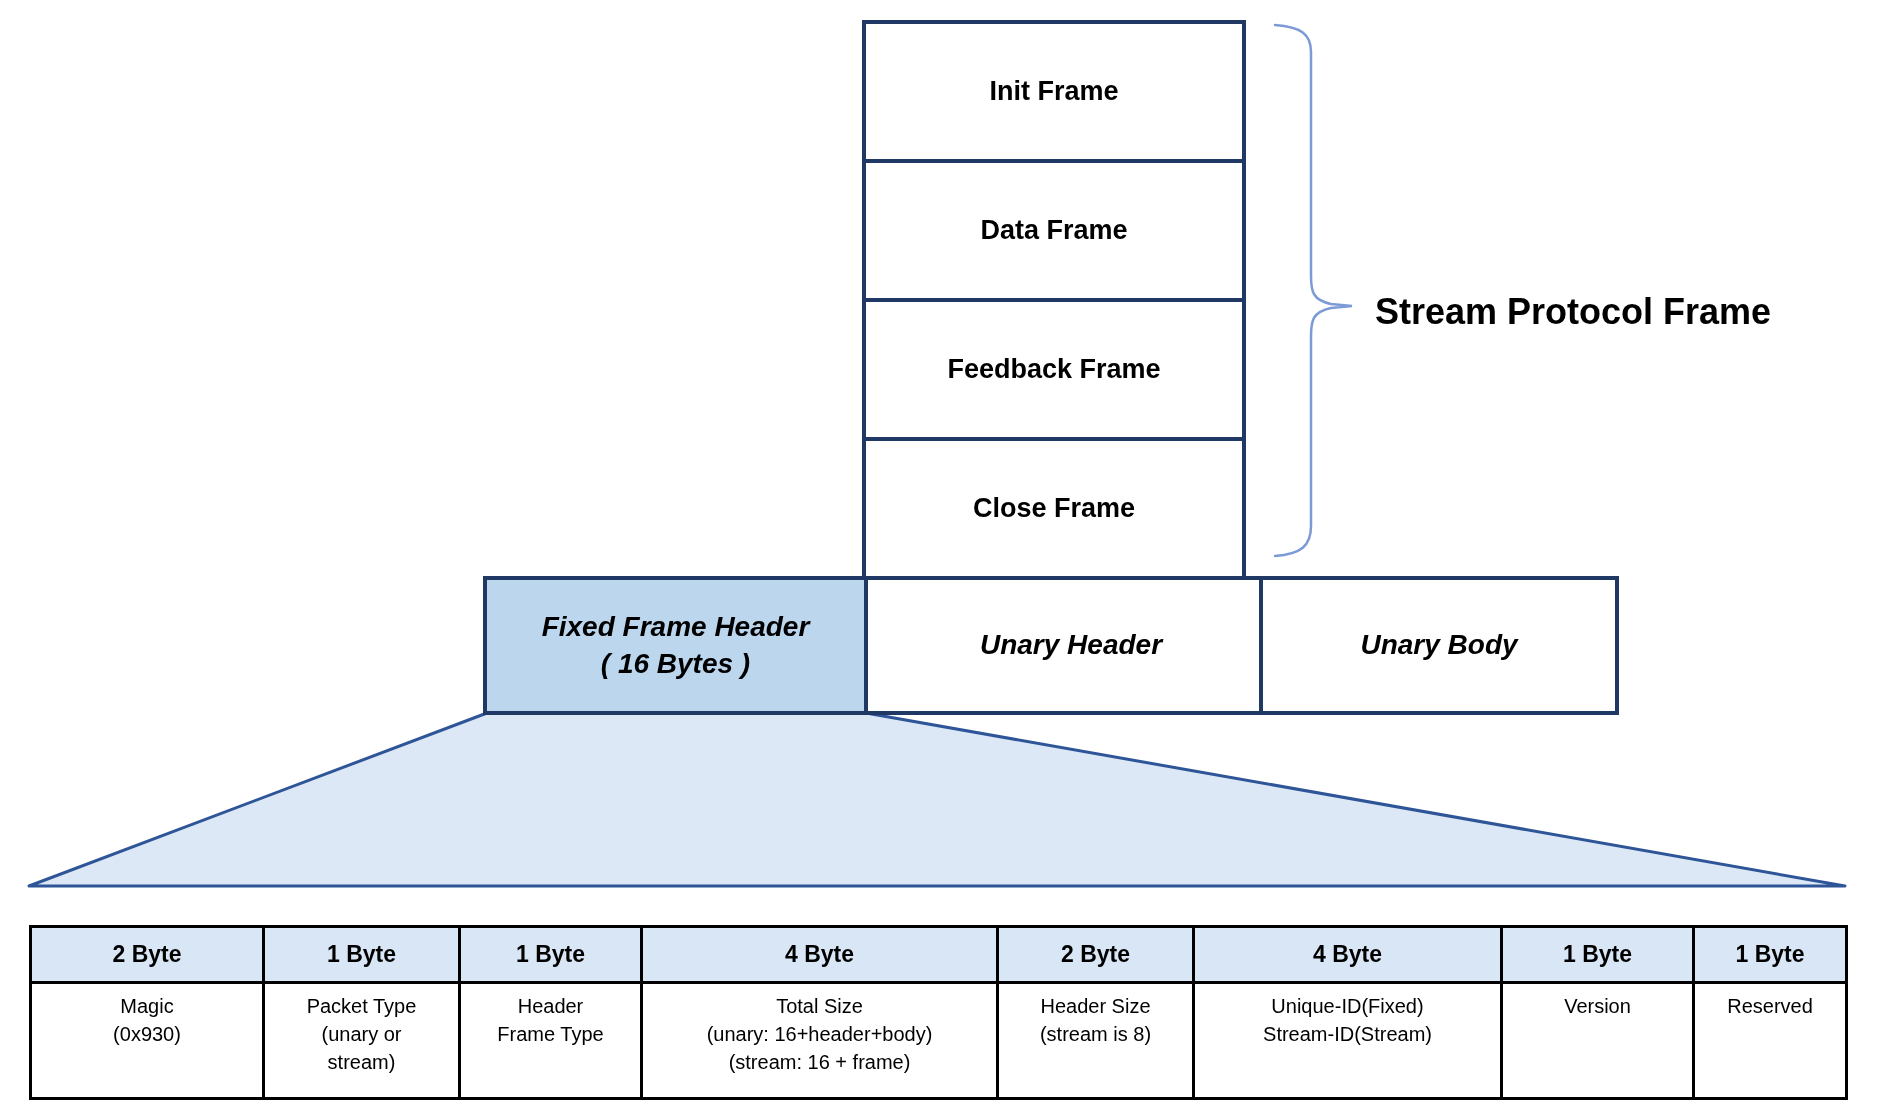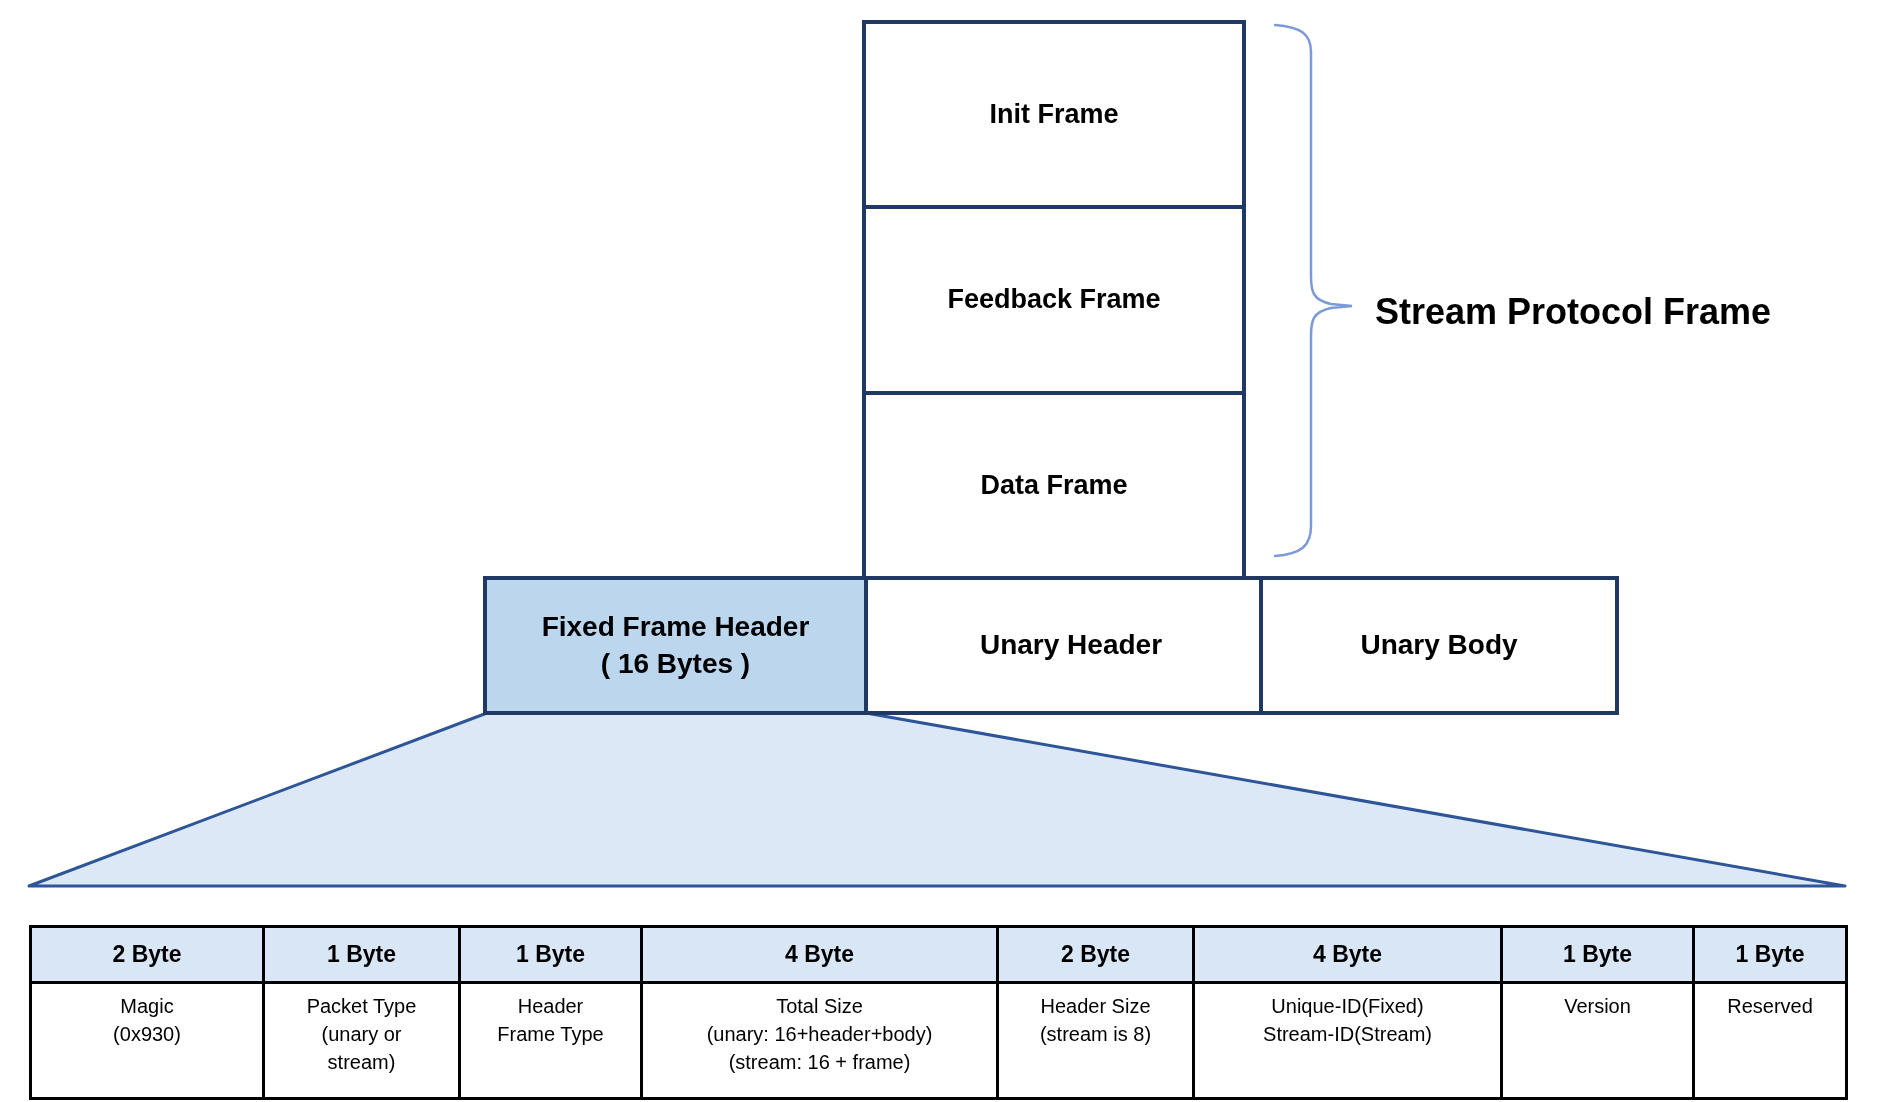--- a/index.html
+++ b/index.html
@@ -23,21 +23,21 @@
     flex:1;display:flex;align-items:center;justify-content:center;
     border-top:4px solid #1f3864;background:#fff;
   }
   .stack-cell:first-child{border-top:none;}
   .frame-label{font-weight:700;font-size:27px;}
 
   
   .midrow{
     position:absolute;left:483px;top:576px;width:1136px;height:139px;
     box-sizing:border-box;border:4px solid #1f3864;background:#fff;
-    display:flex;flex-direction:row;z-index:3;
+    display:flex;flex-direction:row;z-index:3;font-style:italic;
   }
   .mid-cell{
     display:flex;align-items:center;justify-content:center;text-align:center;
     border-left:4px solid #1f3864;background:#fff;
   }
   .mid-cell:first-child{border-left:none;}
   .mid-cell.fixed{width:377px;background:#bcd6ee;}
   .mid-cell.uheader{width:376px;padding-left:15px;}
   .mid-cell.ubody{flex:1;}
   .mid-label{font-weight:700;font-size:28px;line-height:1.3;}
@@ -77,24 +77,27 @@
 
   <svg class="funnel-svg" width="1898" height="1102" viewBox="0 0 1898 1102">
     <polygon points="487,713 866,713 1845,886 29,886" fill="#dce8f6" stroke="#2e5597" stroke-width="3" stroke-linejoin="round"></polygon>
   </svg>
 
   <div class="stack">
     <div class="stack-cell">
       <span class="frame-label">Init Frame</span>
     </div>
     <div class="stack-cell">
+      <span class="frame-label">Data Frame</span>
+    </div>
+    <div class="stack-cell">
       <span class="frame-label">Feedback Frame</span>
     </div>
     <div class="stack-cell">
-      <span class="frame-label">Data Frame</span>
+      <span class="frame-label">Close Frame</span>
     </div>
   </div>
 
   <svg class="brace-svg" width="120" height="545" viewBox="0 0 120 545">
     <path d="M 20 5
              C 46 7, 56 14, 56 32
              L 56 256
              C 56 272, 58 280, 76 284
              L 97 286
              L 76 288

